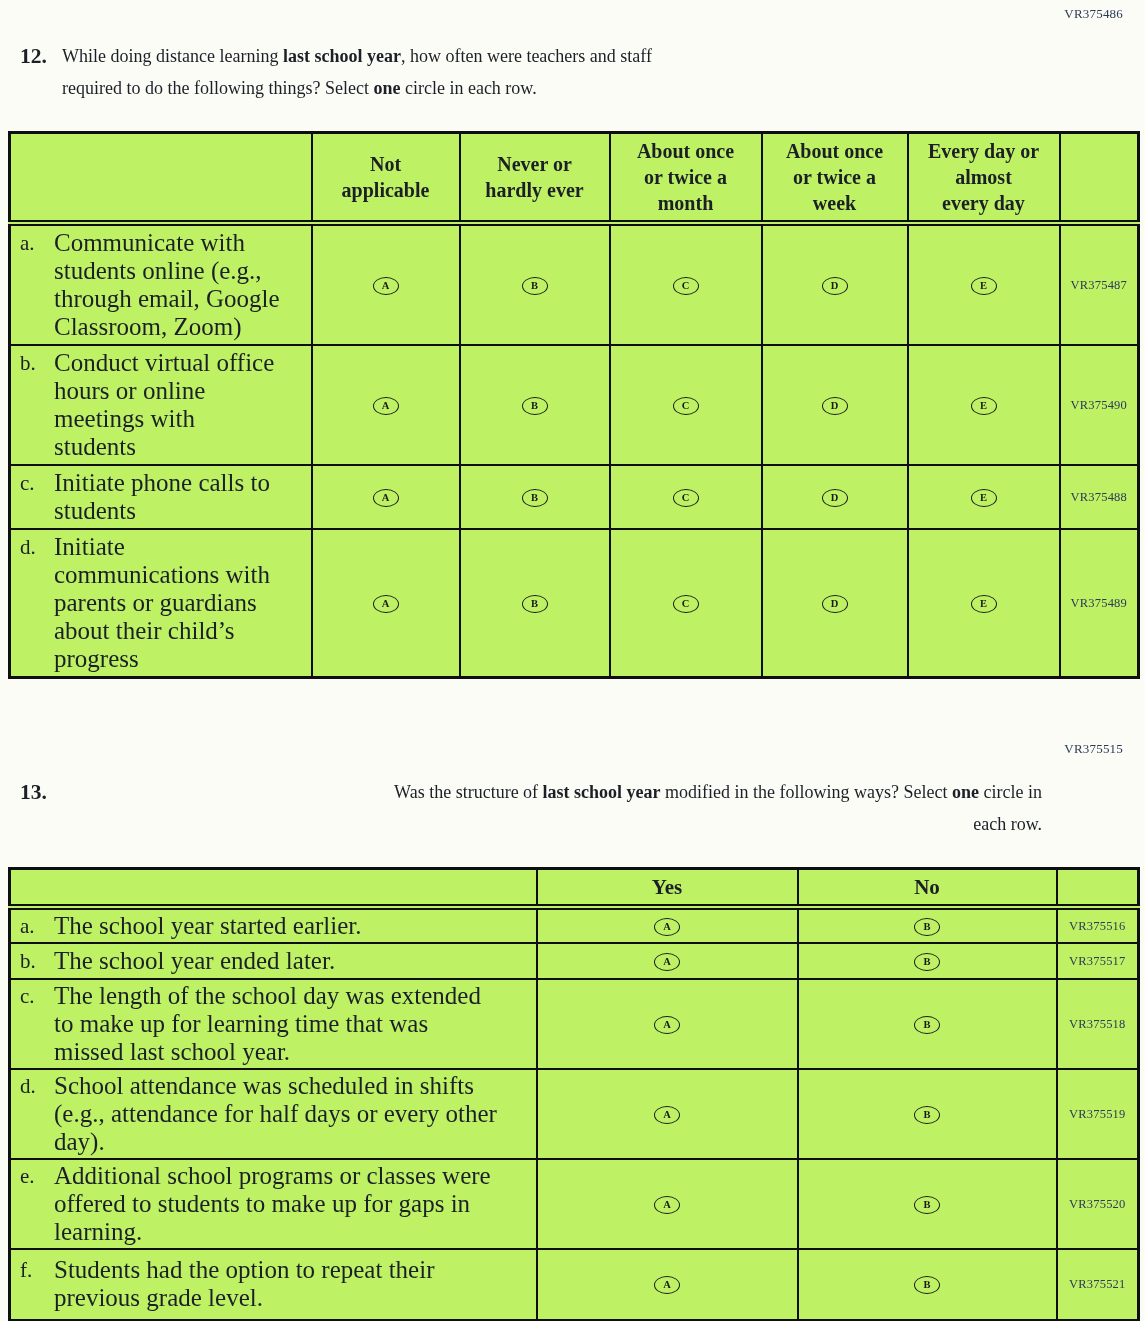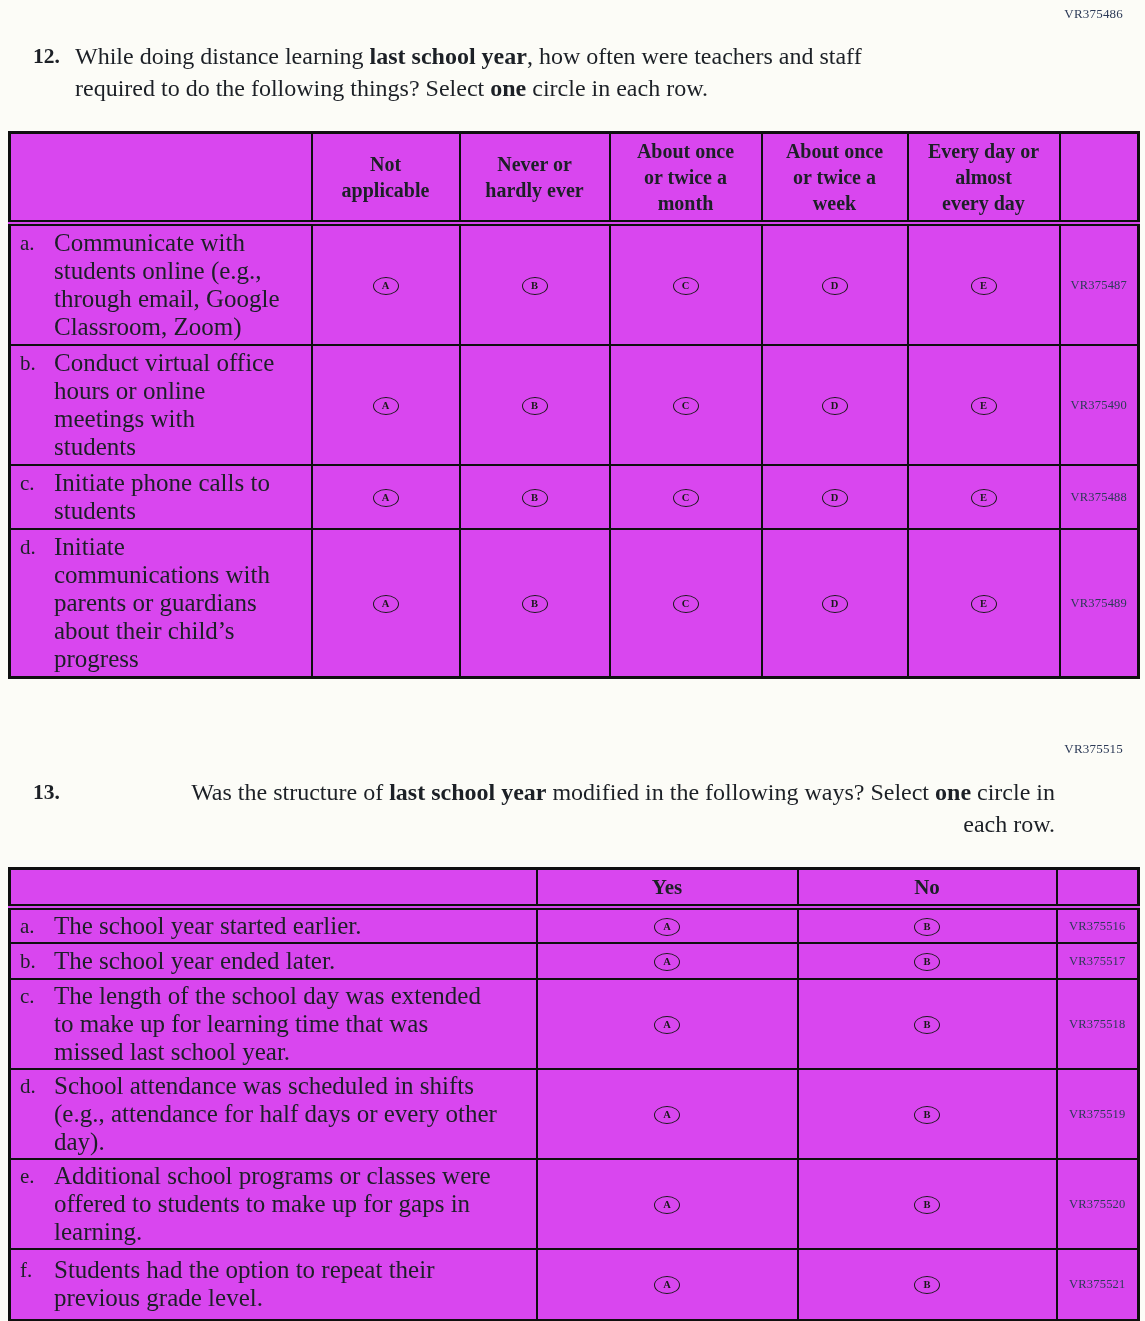--- a/index.html
+++ b/index.html
@@ -12,32 +12,32 @@
   }
   .b{font-weight:bold;}
   
   .form-code{
     position:absolute;right:22px;
     font-size:13px;color:#2c3a57;letter-spacing:.2px;
   }
   #code-top{top:6px;}
   #code-q13{top:741px;}
   
-  .question{position:absolute;left:33px;display:flex;align-items:flex-start;}
+  .question{position:absolute;left:20px;display:flex;align-items:flex-start;}
   #q12-block{top:40px;}
   #q13-block{top:776px;}
   .qnum{font-weight:bold;font-size:21.5px;line-height:32px;width:42px;flex:none;}
-  .qprompt{font-size:24px;line-height:32px;white-space:pre-line;}
+  .qprompt{font-size:18px;line-height:32px;white-space:pre-line;}
   #q12-block .qprompt{width:900px;}
   #q13-block .qprompt{width:980px;text-align:right;}
   
   table{
     border-collapse:collapse;table-layout:fixed;
     position:absolute;left:8px;
-    background:#d946ef;
+    background:#bef264;
   }
   #q12-table{top:131px;width:1129px;}
   #q13-table{top:867px;width:1129px;}
   td,th{border:2.5px solid #0f0f0f;padding:0;vertical-align:middle;}
   table{border:3.5px solid #0f0f0f;}
   thead th{border-bottom:6px double #0f0f0f;}
   th.colhead{
     font-size:20px;line-height:26px;font-weight:bold;
     text-align:center;white-space:pre-line;padding:4px 2px;
   }

